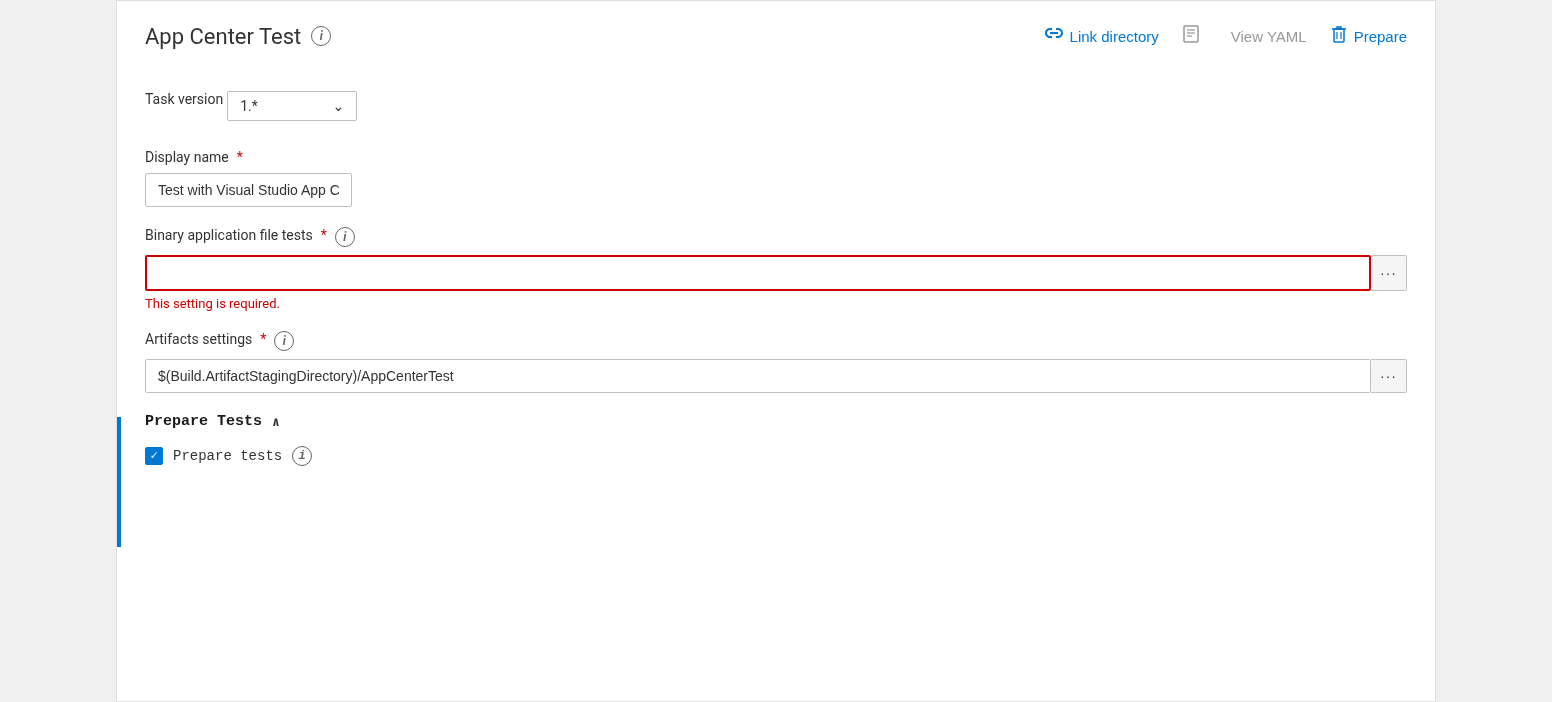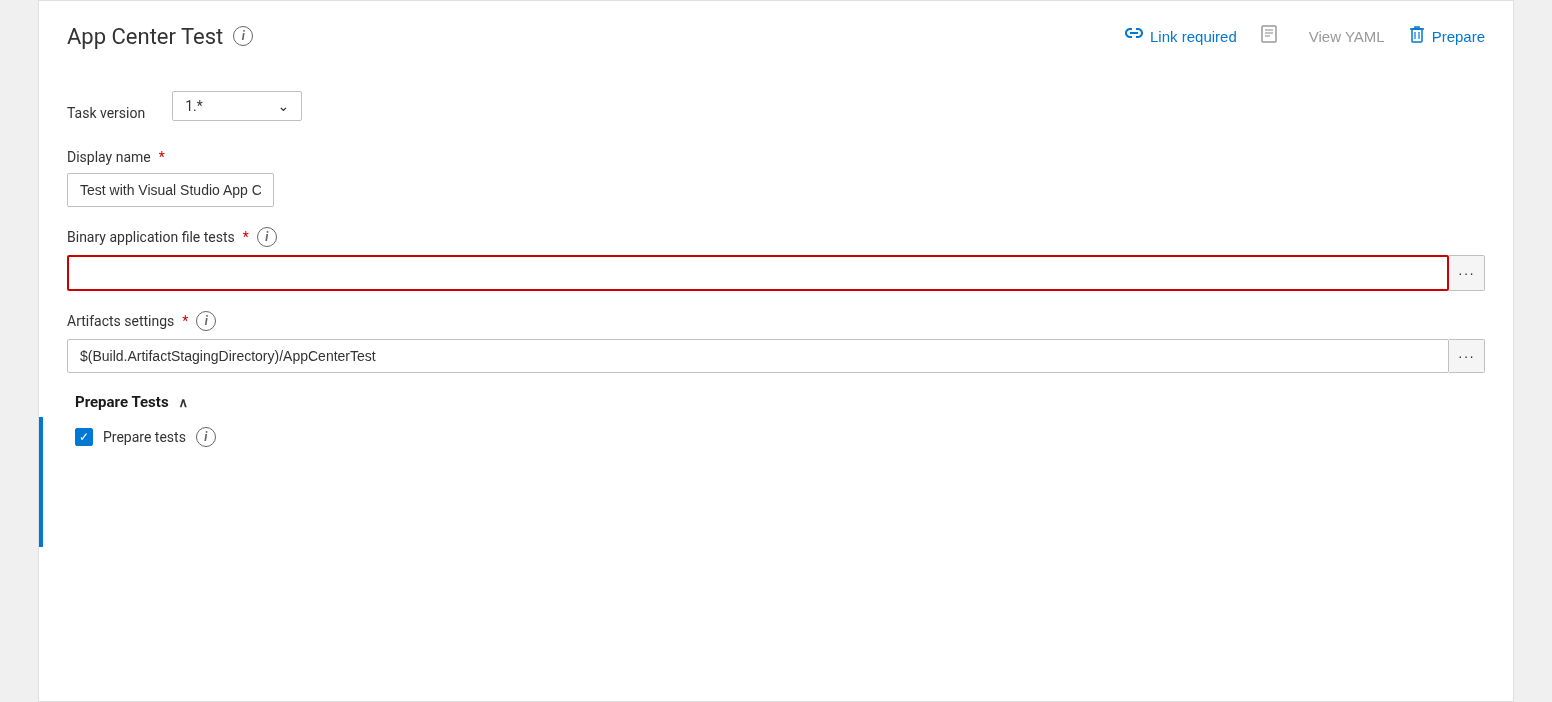--- a/index.html
+++ b/index.html
@@ -12,21 +12,21 @@
       font-family: -apple-system, BlinkMacSystemFont, 'Segoe UI', Roboto, sans-serif;
       background: #f0f0f0;
       display: flex;
       justify-content: center;
       align-items: center;
       min-height: 100vh;
     }
 
     .panel {
       background: #ffffff;
-      width: 1476px;
+      width: 1320px;
       min-height: 702px;
       position: relative;
       border: 1px solid #e0e0e0;
       padding: 0;
     }
 
     .panel-header {
       display: flex;
       align-items: center;
       justify-content: space-between;
@@ -105,36 +105,36 @@
       height: 130px;
       background: #0078d4;
     }
 
     .form-section {
       margin-bottom: 20px;
     }
 
     .field-label {
       display: flex;
-      align-items: center;
+      align-items: flex-start;
       gap: 8px;
       font-size: 14px;
       color: #333333;
       margin-bottom: 8px;
     }
 
     .required-star {
       color: #cc0000;
       font-size: 14px;
     }
 
     .task-version-row {
       display: flex;
-      align-items: flex-end;
-      gap: 27px;
+      align-items: flex-start;
+      gap: 4px;
       margin-bottom: 28px;
     }
 
     .task-version-label {
       font-size: 14px;
       color: #333333;
     }
 
     .version-select {
       display: flex;
@@ -195,21 +195,22 @@
       letter-spacing: 1px;
     }
 
     .error-message {
       color: #cc0000;
       font-size: 13px;
       margin-top: 5px;
     }
 
     .section-divider {
-      margin: 20px 8px;
+      margin: 20px 0;
+      font-family: Liberation Mono, monospace;
     }
 
     .section-header {
       display: flex;
       align-items: center;
       gap: 10px;
       font-size: 15px;
       font-weight: 700;
       color: #1a1a1a;
       margin-bottom: 16px;
@@ -264,21 +265,21 @@
     <div class="header-actions">
 
       <button class="action-btn">
         <span class="btn-icon">
           <svg width="18" height="14" viewBox="0 0 18 14" fill="none" xmlns="http://www.w3.org/2000/svg">
             <path d="M7 3H5C3.34 3 2 4.34 2 6C2 7.66 3.34 9 5 9H7V11H5C2.24 11 0 8.76 0 6C0 3.24 2.24 1 5 1H7V3Z" fill="#0078d4"></path>
             <path d="M11 3V1H13C15.76 1 18 3.24 18 6C18 8.76 15.76 11 13 11H11V9H13C14.66 9 16 7.66 16 6C16 4.34 14.66 3 13 3H11Z" fill="#0078d4"></path>
             <path d="M5 5H13V7H5V5Z" fill="#0078d4"></path>
           </svg>
         </span>
-        <span>Link required</span>
+        <span>Link directory</span>
       </button>
 
       <button class="action-btn disabled">
         <span class="btn-icon">
           <svg width="16" height="18" viewBox="0 0 16 18" fill="none" xmlns="http://www.w3.org/2000/svg">
             <rect x="1" y="1" width="14" height="16" rx="1" stroke="#999" stroke-width="1.5" fill="none"></rect>
             <line x1="4" y1="5" x2="12" y2="5" stroke="#999" stroke-width="1.2"></line>
             <line x1="4" y1="8" x2="12" y2="8" stroke="#999" stroke-width="1.2"></line>
             <line x1="4" y1="11" x2="9" y2="11" stroke="#999" stroke-width="1.2"></line>
           </svg>
@@ -324,20 +325,21 @@
         <span>Binary application file tests</span>
         <span class="required-star">*</span>
         <span class="info-icon">i</span>
       </div>
       <div class="text-input-row">
         <input type="text" class="text-input error" value="" style="">
         <button class="input-ellipsis-btn">
           <span>···</span>
         </button>
       </div>
+      <div class="error-message">This setting is required.</div>
     </div>
 
     <div class="form-section">
       <div class="field-label">
         <span>Artifacts settings</span>
         <span class="required-star">*</span>
         <span class="info-icon">i</span>
       </div>
       <div class="text-input-row">
         <input type="text" class="text-input" value="$(Build.ArtifactStagingDirectory)/AppCenterTest" style="">

